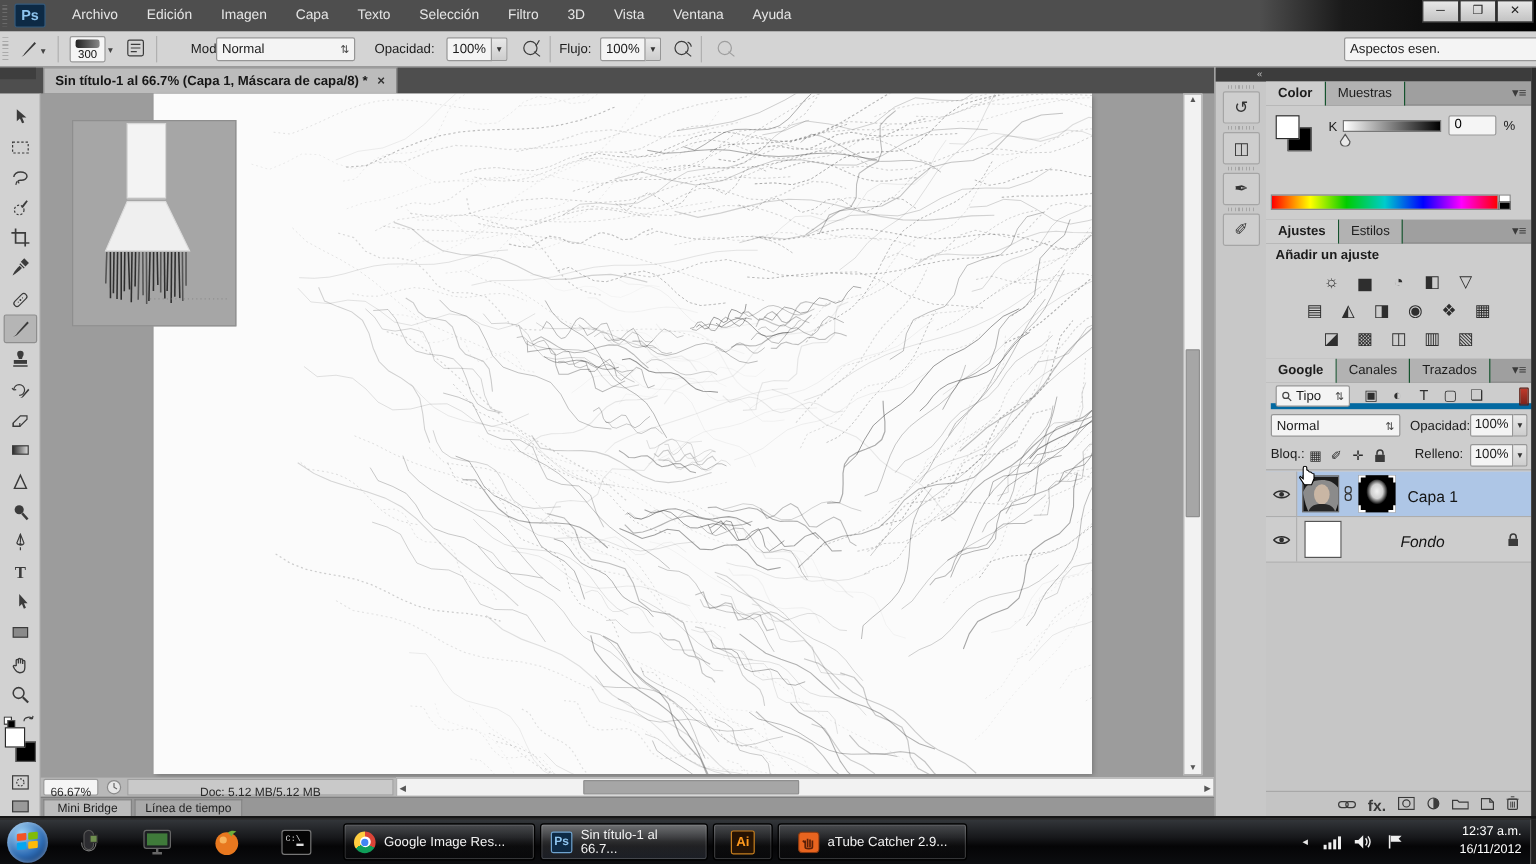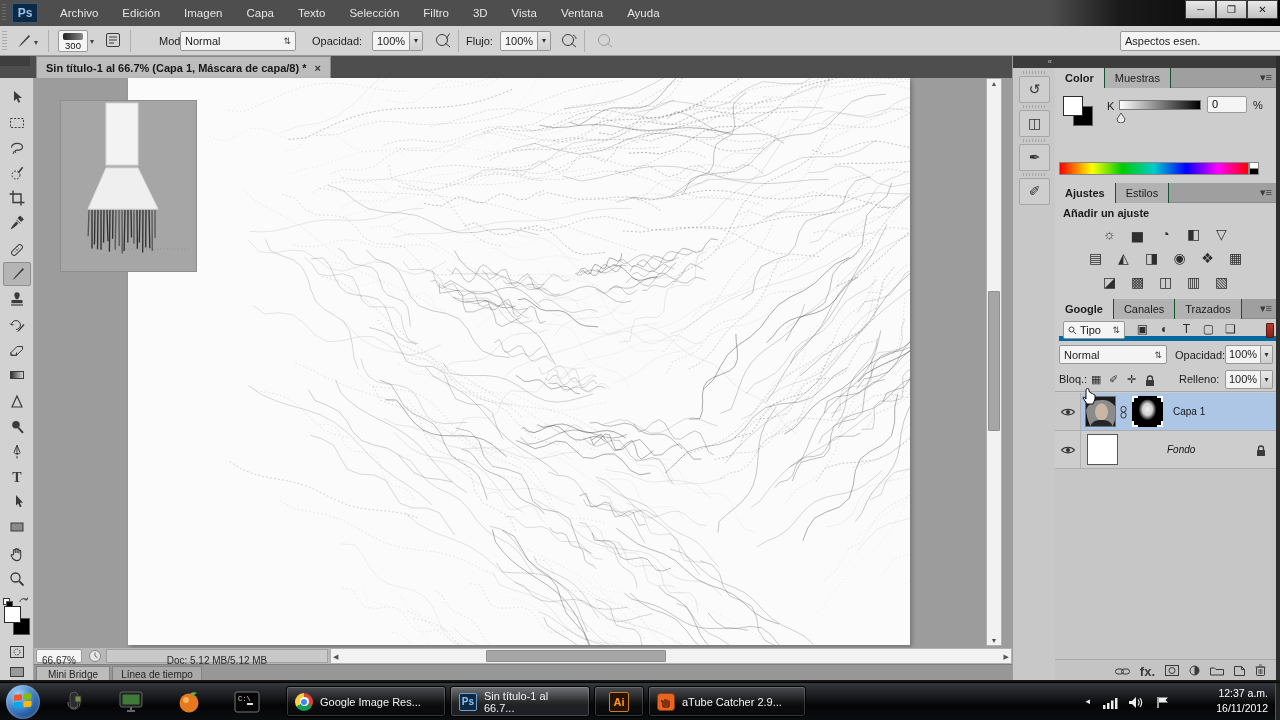--- a/index.html
+++ b/index.html
@@ -99,21 +99,21 @@
   .pmenu { position:absolute; right:4px; top:3px; color:#3a3a3a; font-size:11px; }
   .adj-icon { width:22px; height:18px; color:#2e2e2e; font-size:14px; text-align:center;
      line-height:18px; }
   .filt-icon { width:19px; height:17px; color:#2e2e2e; font-size:12px; text-align:center;
      line-height:17px; }
   .lock-glyph { font-size:11px; color:#2e2e2e; margin-right:7px; }
 
   .layer-row { left:0; width:221px; height:38px; border-bottom:1px solid #adadad; }
   .eye-cell { left:0; top:0; width:26px; height:37px; border-right:1px solid #b0b0b0;
      display:flex; align-items:center; justify-content:center; }
-  .layer-name { font-size:10px; color:#141414; }
+  .layer-name { font-size:13px; color:#141414; }
 
   .lp-bottom { left:0; top:603px; width:221px; height:23px; border-top:1px solid #a8a8a8;
      background:#c4c4c4; display:flex; align-items:center; justify-content:flex-end;
      gap:10px; padding-right:10px; }
 
   
   #taskbar { left:0; top:682px; width:1280px; height:38px;
      background:linear-gradient(#33363a,#17181b 40%,#050506 60%,#0c0d10);
      border-top:1px solid #000; z-index:50; }
   .tb-btn { top:3px; height:31px; border:1px solid #000; border-radius:3px;
@@ -1035,21 +1035,21 @@
     </span>
     <span>Google Image Res...</span>
   </div>
   <div class="abs tb-btn active" style="left:450px;width:140px;">
     <span style="width:18px;height:18px;background:#0d2a45;border:1px solid #6fa3cf;border-radius:2px;color:#8ec4ee;font-size:10px;font-weight:bold;text-align:center;line-height:16px;display:inline-block;">Ps</span>
     <span>Sin título-1 al 66.7...</span>
   </div>
   <div class="abs tb-btn" style="left:594px;width:50px;justify-content:center;">
     <span style="width:20px;height:20px;background:#261303;border:1px solid #c9801f;border-radius:2px;color:#ff9a1e;font-size:11px;font-weight:bold;text-align:center;line-height:18px;display:inline-block;">Ai</span>
   </div>
-  <div class="abs tb-btn" style="left:648px;width:158px;">
+  <div class="abs tb-btn" style="left:648px;width:158px;justify-content:center;">
     <span style="width:18px;height:18px;display:inline-block;">
       <svg width="18" height="18">
           <rect x="0.5" y="0.5" width="17" height="17" rx="3" fill="#e8641f" stroke="#8a3a10"></rect>
           <path d="M6 13V7.5M8 13V6M10 13V6.5M12 13V7.5M6 13c0 1.5 6 1.5 6 0M5.5 9L4 7.5" stroke="#5a2008" stroke-width="1.4" fill="none"></path>
         </svg>
     </span>
     <span>aTube Catcher 2.9...</span>
   </div>
 
   <span class="abs tray-ico" style="right:190px;top:13px;font-size:9px;">◂</span>

